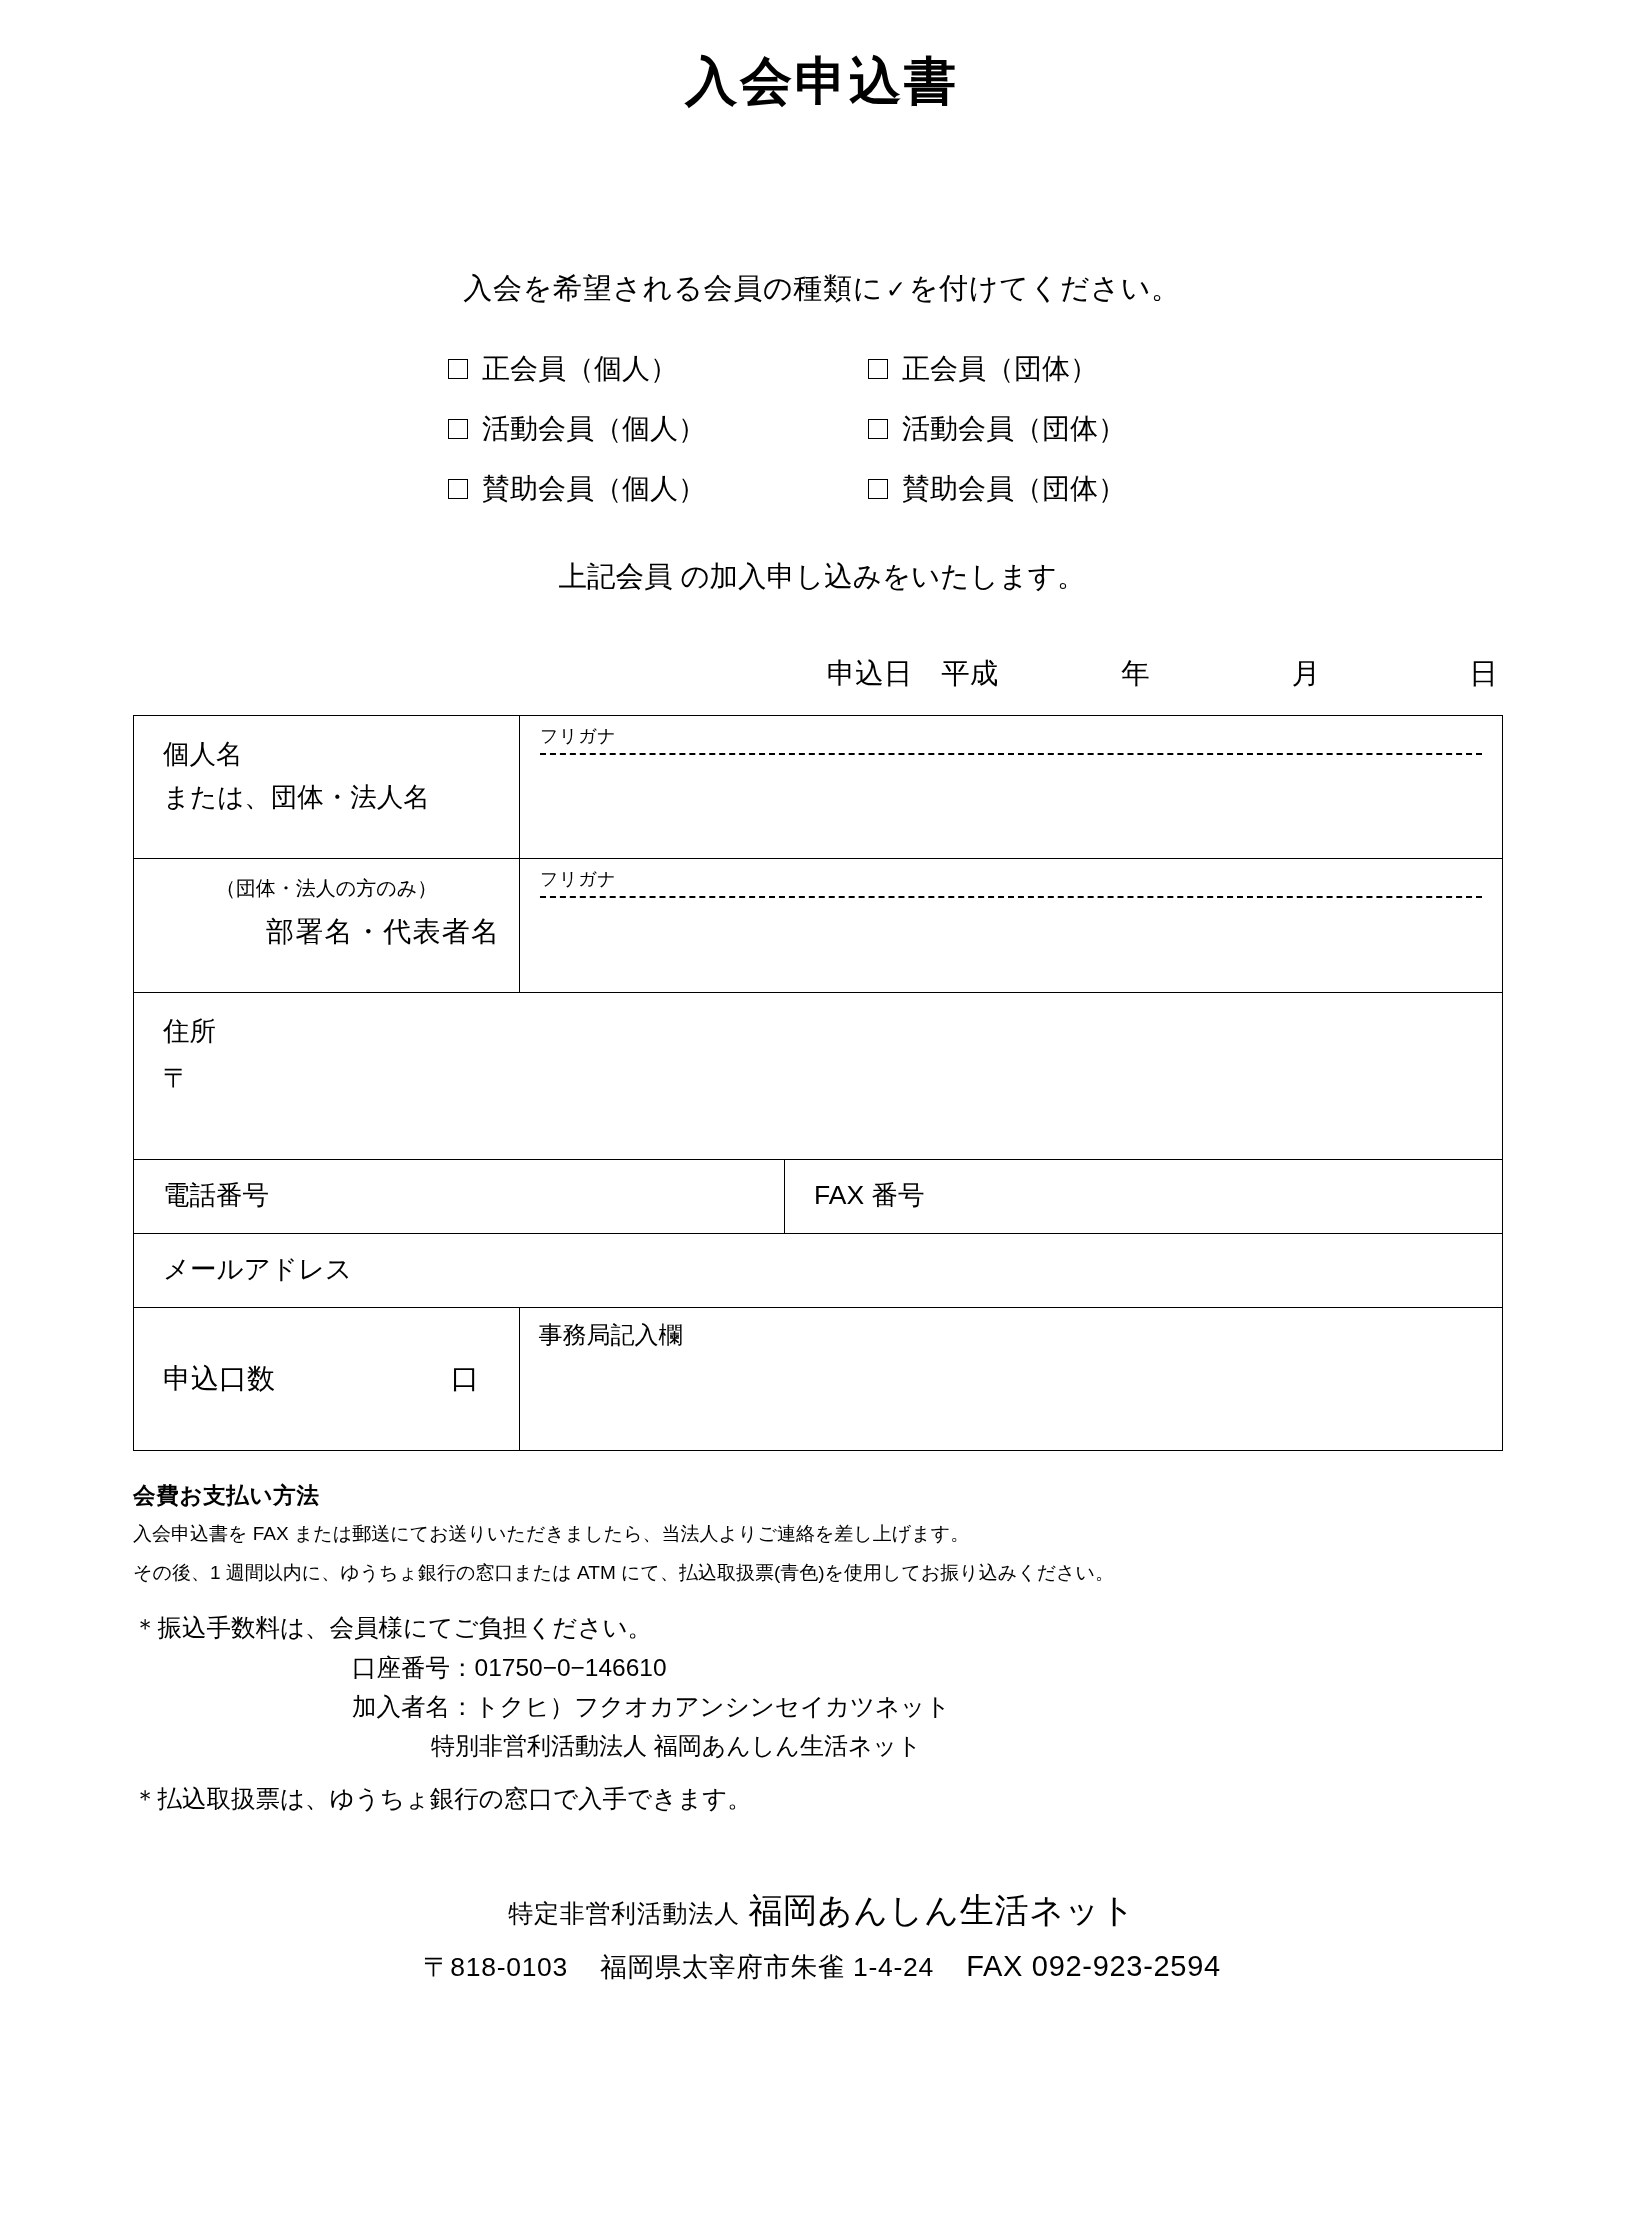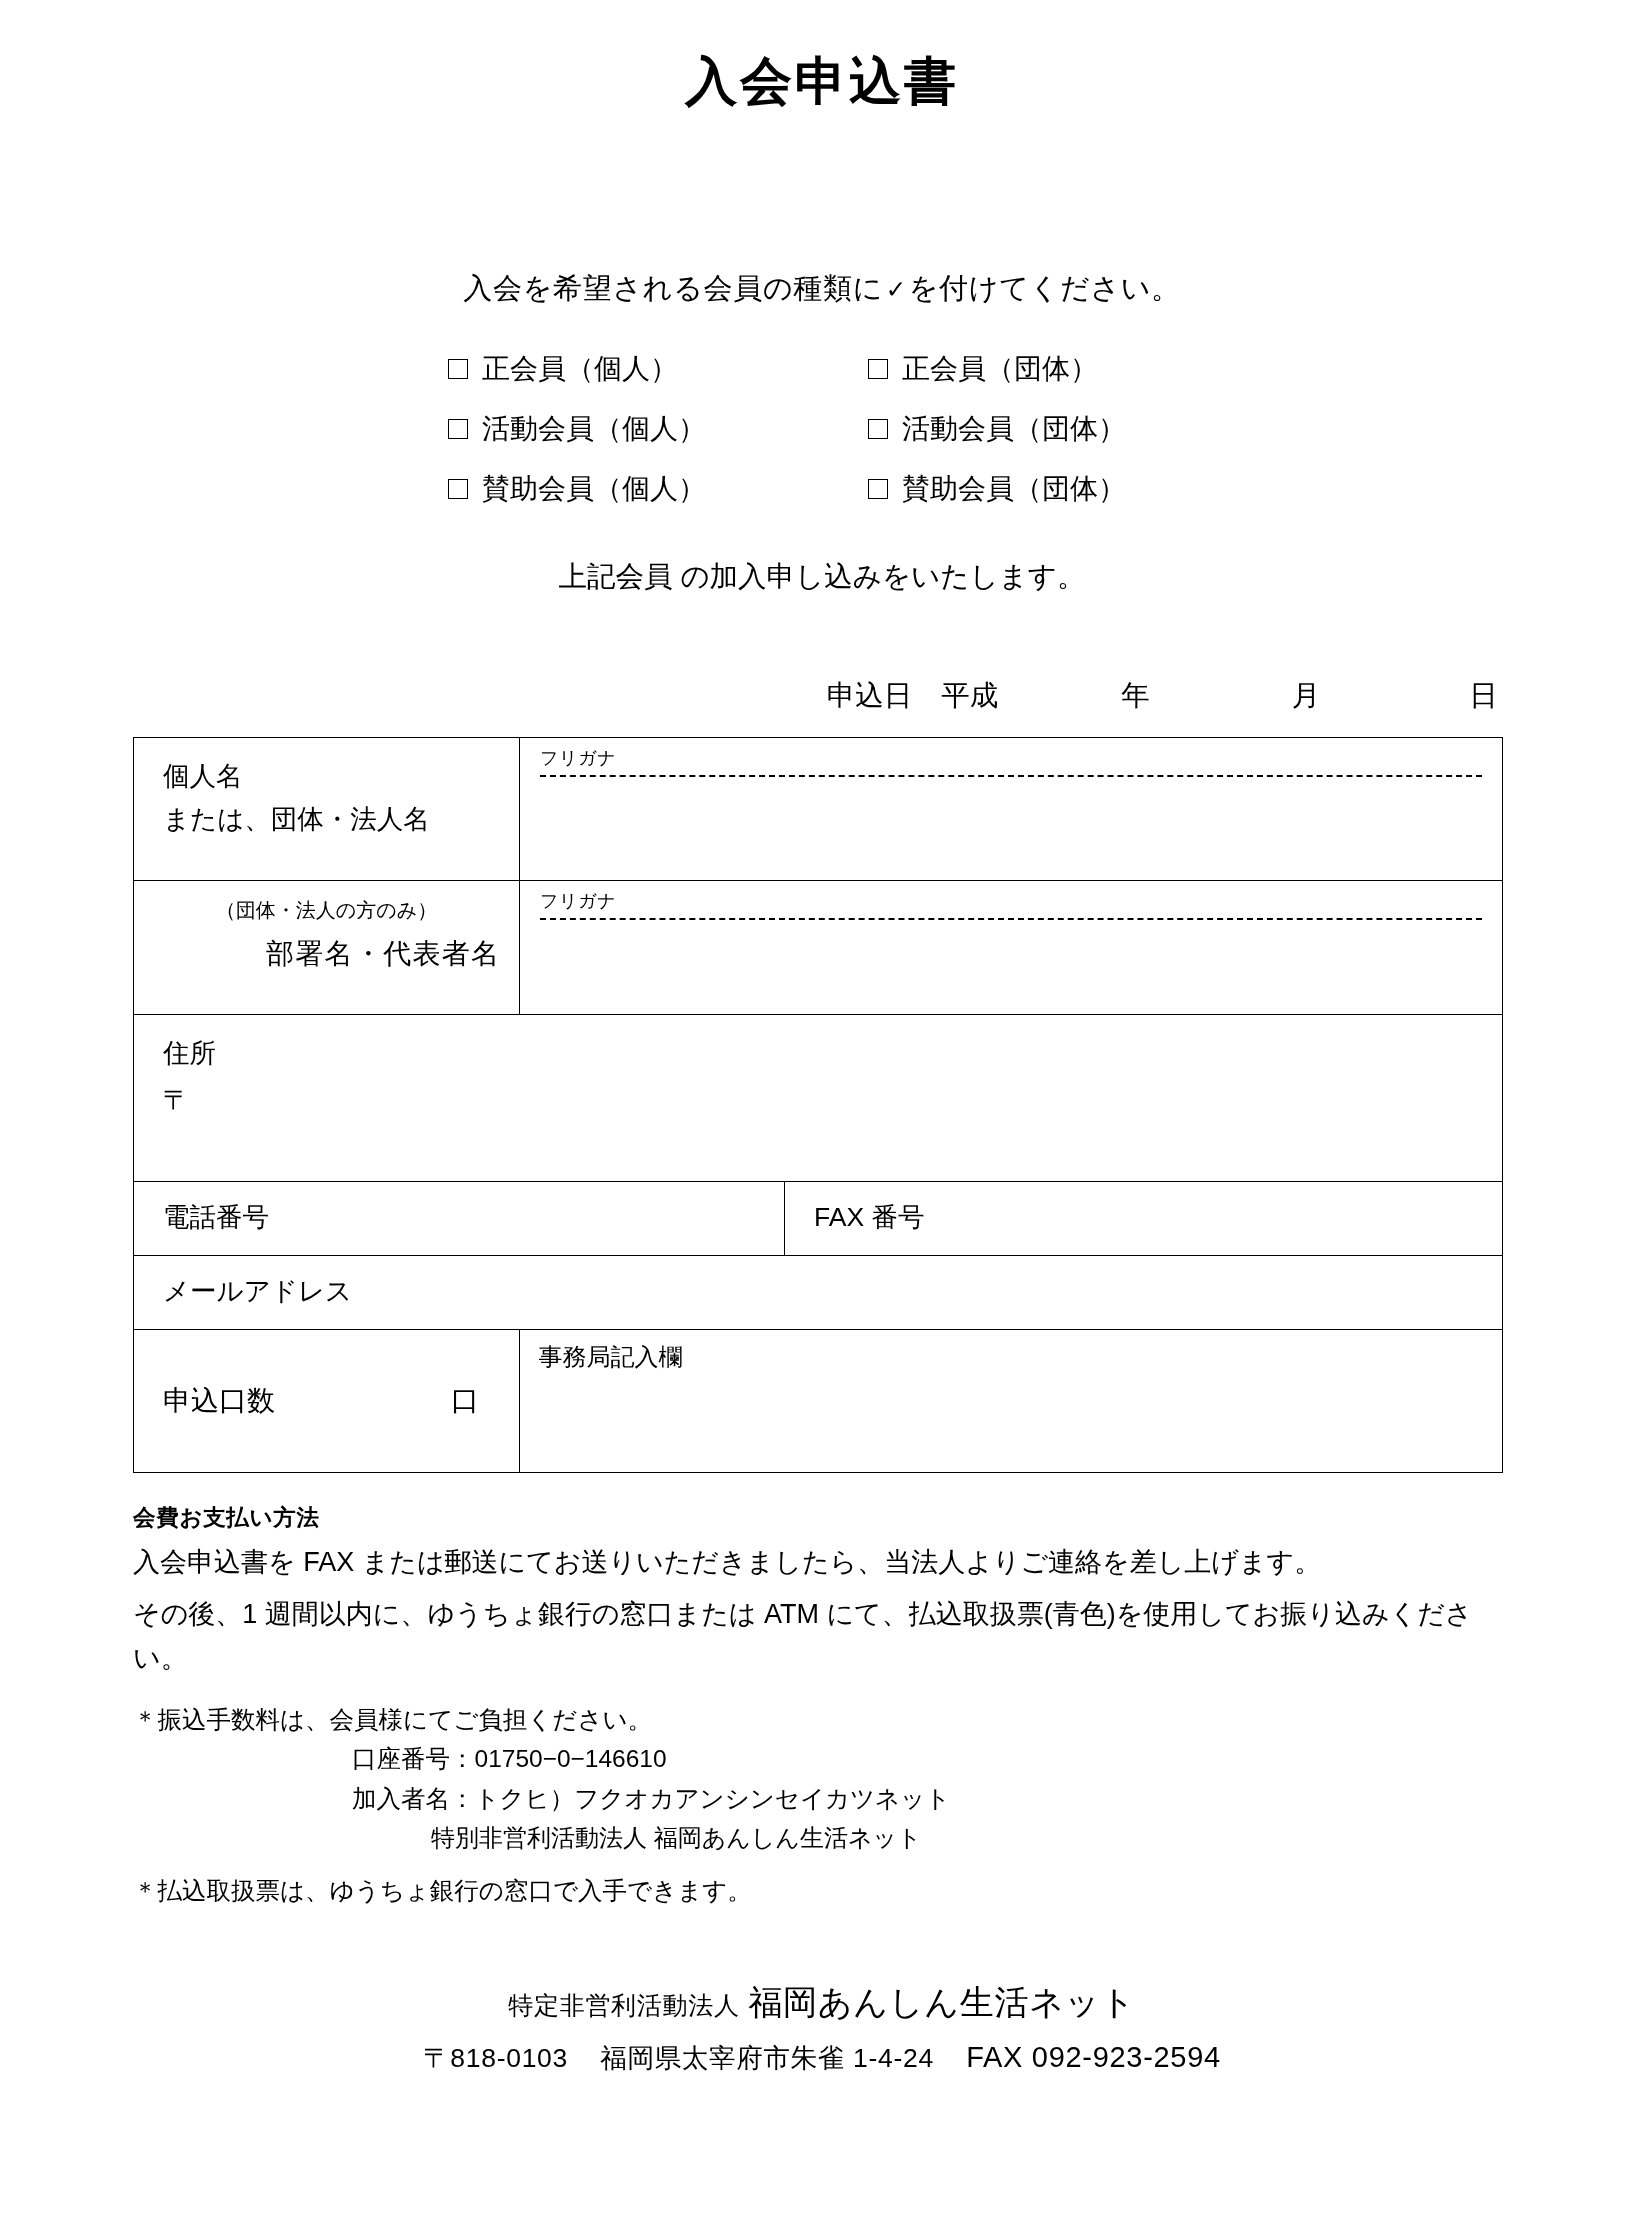--- a/index.html
+++ b/index.html
@@ -73,21 +73,21 @@
   
   .statement {
     margin-top: 46px;
     text-align: center;
     font-size: 28.5px;
     line-height: 1.55;
   }
 
   
   .date-line {
-    margin-top: 79px;
+    margin-top: 57px;
     font-size: 28.5px;
     display: flex;
     justify-content: flex-end;
     align-items: center;
     padding-right: 13.3px;
   }
   .date-line .d-label { margin-right: 29px; }
   .date-line .d-era { margin-right: 123px; }
   .date-line .d-y { margin-right: 142px; }
   .date-line .d-m { margin-right: 149px; }
@@ -164,21 +164,21 @@
   }
 
   
   .pay-heading {
     margin-top: 29px;
     font-size: 22.5px;
     font-weight: bold;
     letter-spacing: 0.7px;
   }
   .pay-line {
-    font-size: 27px;
+    font-size: 19px;
     line-height: 1.62;
     margin-top: 8px;
   }
   .pay-note {
     font-size: 24.5px;
     margin-top: 22.5px;
   }
   .pay-indent-1 {
     font-size: 24.5px;
     margin-top: 6.6px;

